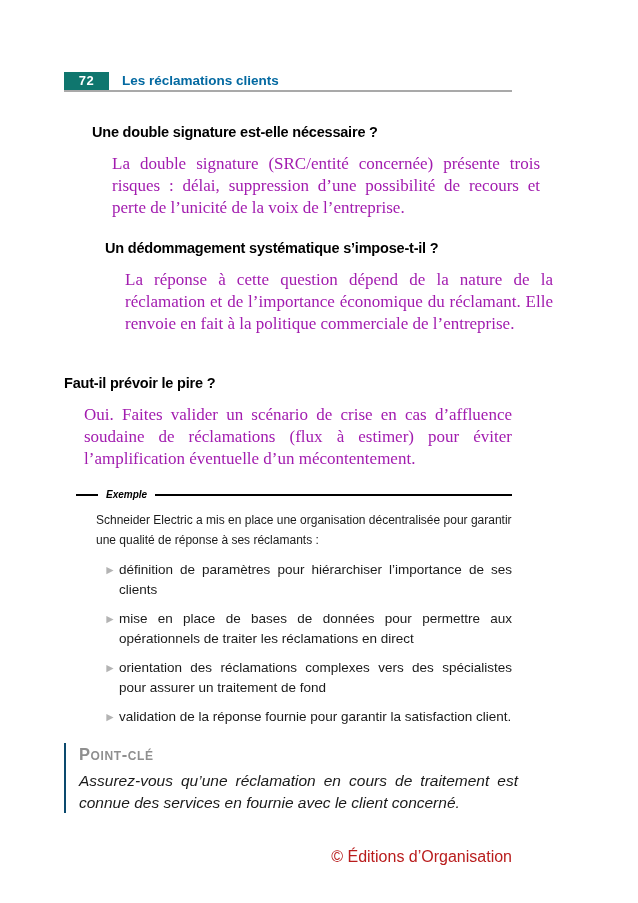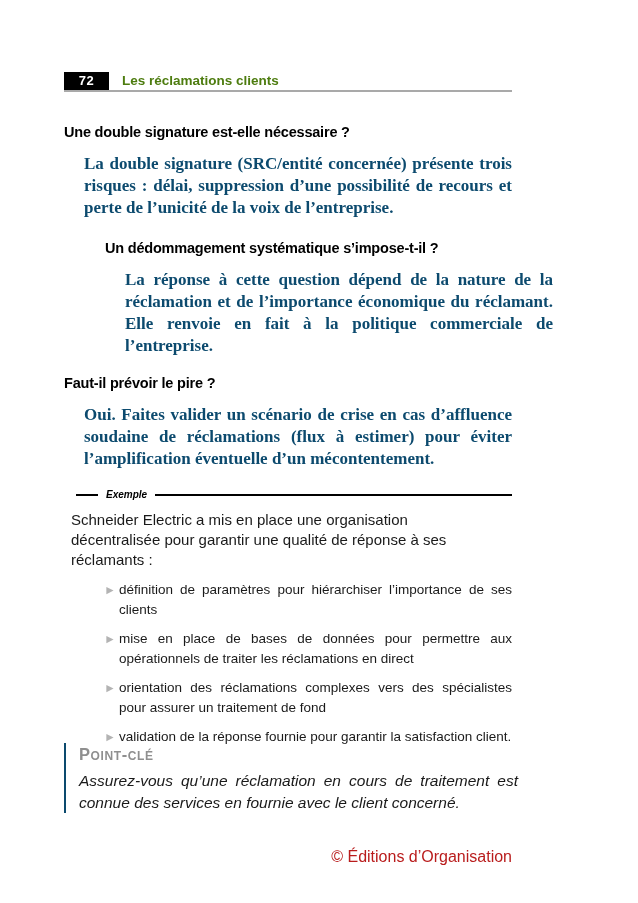--- a/index.html
+++ b/index.html
@@ -20,82 +20,81 @@
   
   .doc-header {
     top: 72px;
     border-bottom: 2px solid #a9a9a9;
     display: flex;
     align-items: center;
     gap: 13px;
     padding-bottom: 0px;
   }
   .page-num {
-    background: #000000;
+    background: #0f766e;
     color: #ffffff;
     font-weight: bold;
     font-size: 13px;
     width: 45px;
     height: 18px;
     line-height: 18px;
     text-align: center;
     letter-spacing: 0.5px;
   }
   .header-title {
     font-weight: bold;
     font-size: 13.5px;
-    color: #4d7c0f;
+    color: #0369a1;
     padding-bottom: 2px;
   }
 
   
   .qa-section { }
   .qa-heading {
     font-weight: bold;
     font-size: 14.5px;
     color: #000000;
     margin-bottom: 13px;
     letter-spacing: -0.2px;
   }
   .qa-body {
     font-family: "Liberation Serif", "DejaVu Serif", serif;
     font-size: 17px;
     line-height: 22px;
     text-align: justify;
-    color: #0c4a6e;
+    color: #a21caf;
     margin-left: 20px;
     width: 428px;
-    font-weight: bold;
-  }
-  .s1 { top: 124px; }
+  }
+  .s1 { top: 124px; margin-left: 28px; }
   .s2 { top: 240px; margin-left: 41px; }
   .s3 { top: 375px; }
 
   
   .exemple { top: 489px; }
   .exemple-head {
     display: flex;
     align-items: center;
     gap: 8px;
     margin-bottom: 10px;
   }
   .ex-rule-short { width: 22px; height: 0; border-top: 2px solid #000; margin-left: 12px; }
   .ex-rule-long  { flex: 1; height: 0; border-top: 2px solid #000; }
   .exemple-label {
     font-weight: bold;
     font-style: italic;
     font-size: 10px;
     color: #000000;
   }
   .exemple-intro {
-    font-size: 15px;
+    font-size: 12px;
     line-height: 20px;
     color: #1a1a1a;
     width: 448px;
-    margin-left: 7px;
+    margin-left: 32px;
     width: 428px;
   }
   .bullet-list { margin-top: 10px; margin-left: 40px; width: 408px; list-style: none; }
   .bullet-item {
     display: flex;
     align-items: flex-start;
     margin-bottom: 9px;
     font-size: 13.5px;
     line-height: 20px;
     color: #1a1a1a;

